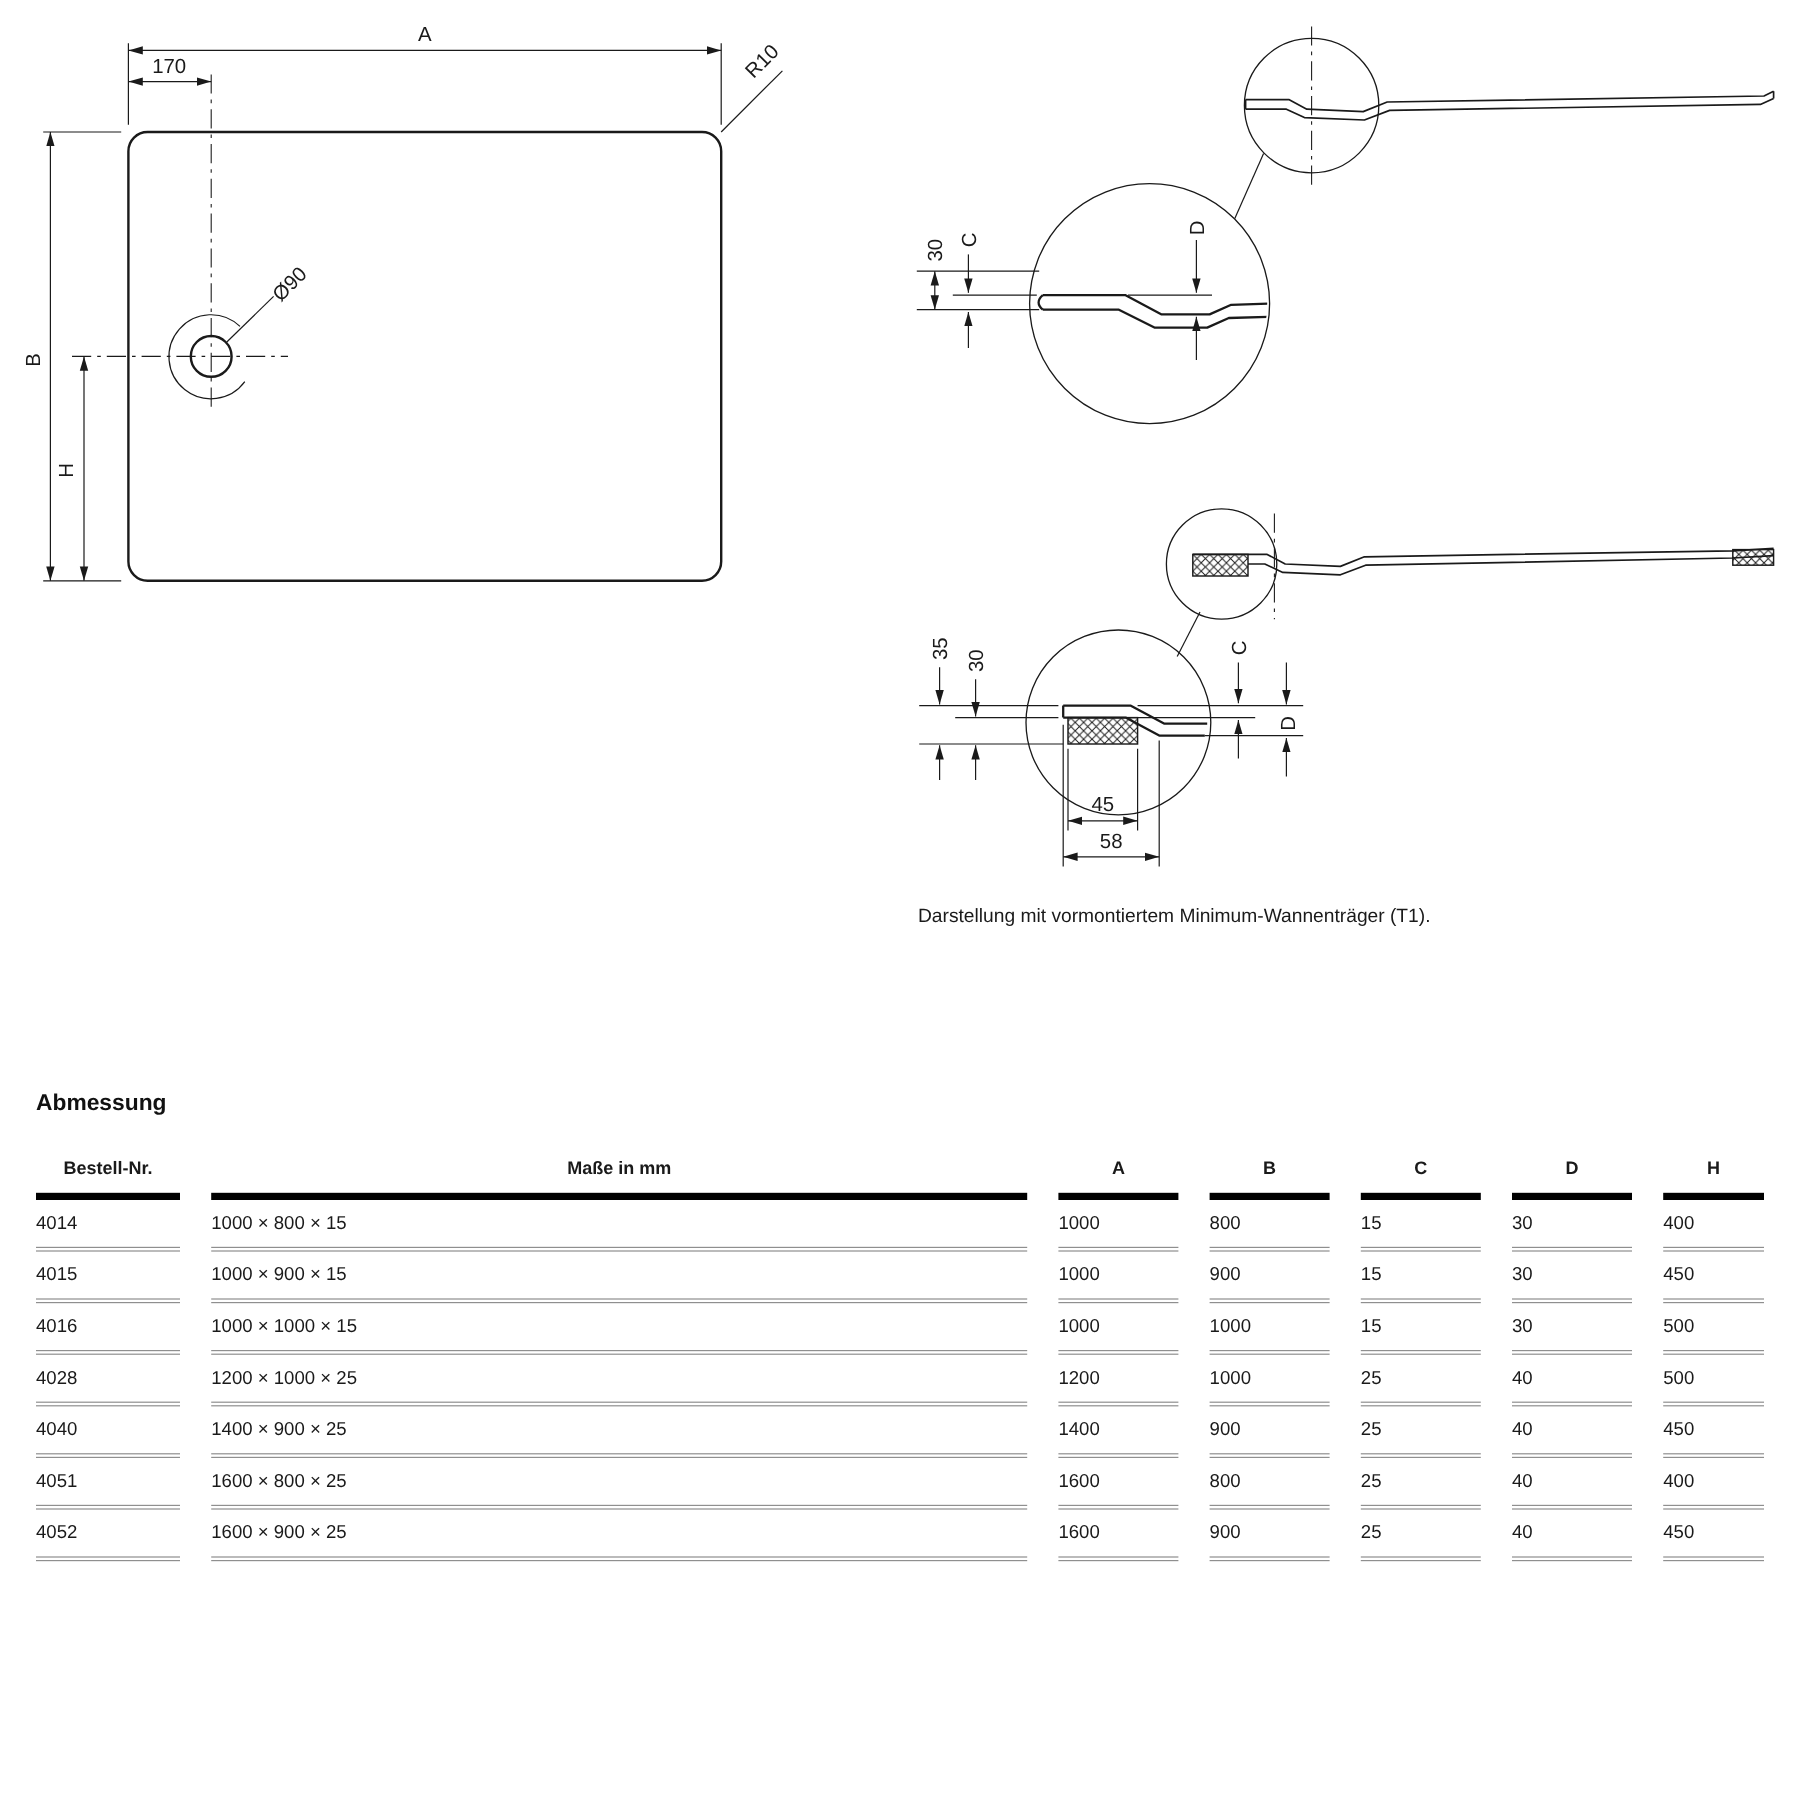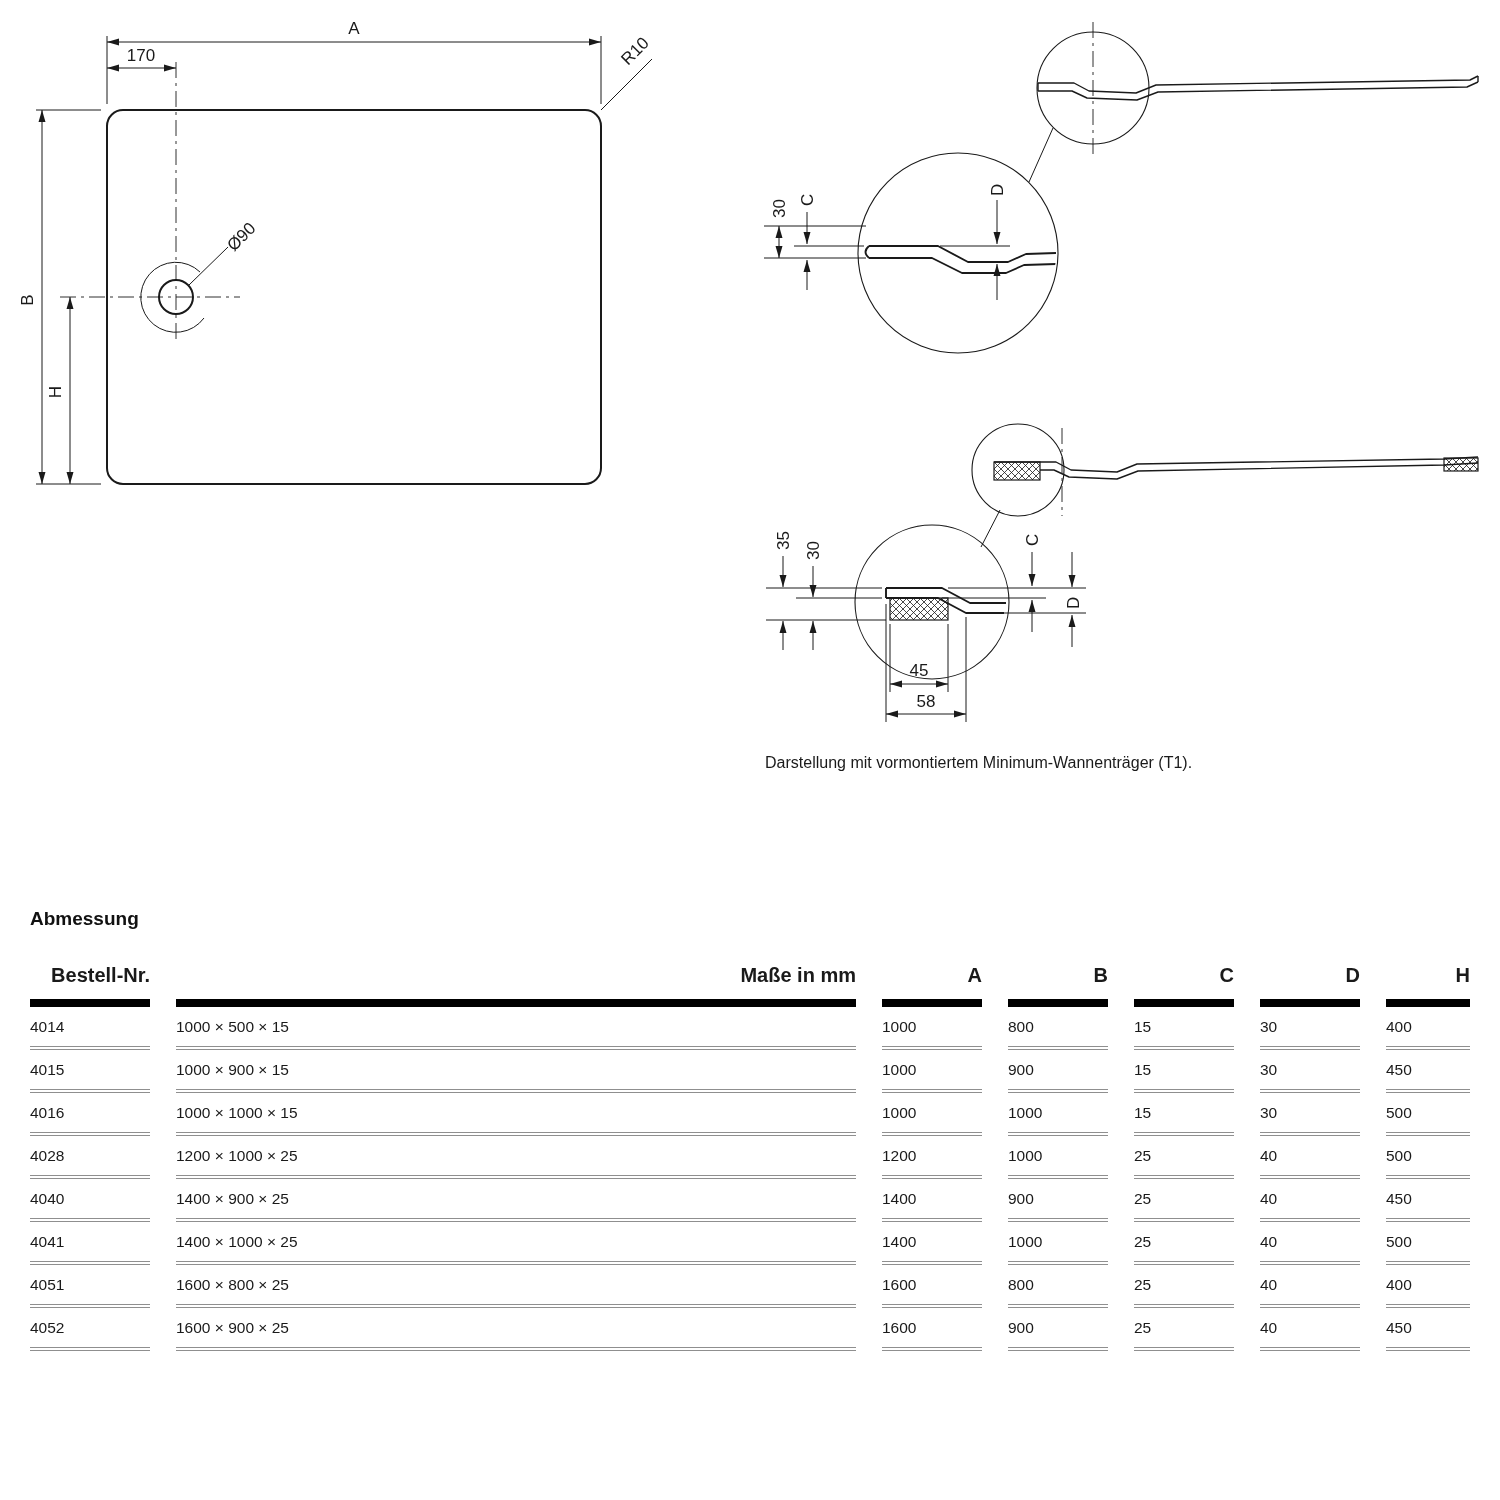--- a/index.html
+++ b/index.html
@@ -12,22 +12,22 @@
   .prof{fill:none;stroke:#1a1a1a;stroke-width:1.4;stroke-linejoin:round;}
   .zoomline{fill:none;stroke:#1a1a1a;stroke-width:1.9;stroke-linejoin:round;}
   .thin{fill:none;stroke:#1a1a1a;stroke-width:1;}
   .circ{fill:none;stroke:#1a1a1a;stroke-width:1.1;}
   .cl{fill:none;stroke:#1a1a1a;stroke-width:0.9;stroke-dasharray:16 5 3 5;}
   .hatchrect{stroke:#1a1a1a;stroke-width:1.2;}
   .table-section{padding:0 30px;}
   .table-title{font-size:19px;font-weight:bold;margin:84px 0 26px 0;color:#111;}
   table.dims{border-collapse:separate;border-spacing:26px 0;table-layout:fixed;
              width:calc(100% + 52px);margin-left:-26px;}
-  table.dims th{font-size:20px;font-weight:bold;text-align:right;padding:8px 0 12px 0;
-                border-bottom:8px solid #000000;white-space:nowrap;}
+  table.dims th{font-size:15px;font-weight:bold;text-align:center;padding:8px 0 12px 0;
+                border-bottom:6px solid #000000;white-space:nowrap;}
   table.dims td{font-size:15.5px;text-align:left;padding:11px 0 10px 0;
                 border-bottom:4px double #8f8f8f;white-space:nowrap;}
 </style>
 </head>
 <body>
 
 <div class="page">
 
   <svg width="1500" height="820" viewBox="0 0 1500 820">
     <defs>
@@ -209,21 +209,21 @@
           <th>A</th>
           <th>B</th>
           <th>C</th>
           <th>D</th>
           <th>H</th>
         </tr>
       </thead>
       <tbody>
           <tr>
             <td>4014</td>
-            <td>1000 × 500 × 15</td>
+            <td>1000 × 800 × 15</td>
             <td>1000</td>
             <td>800</td>
             <td>15</td>
             <td>30</td>
             <td>400</td>
           </tr>
           <tr>
             <td>4015</td>
             <td>1000 × 900 × 15</td>
             <td>1000</td>
@@ -253,29 +253,20 @@
           <tr>
             <td>4040</td>
             <td>1400 × 900 × 25</td>
             <td>1400</td>
             <td>900</td>
             <td>25</td>
             <td>40</td>
             <td>450</td>
           </tr>
           <tr>
-            <td>4041</td>
-            <td>1400 × 1000 × 25</td>
-            <td>1400</td>
-            <td>1000</td>
-            <td>25</td>
-            <td>40</td>
-            <td>500</td>
-          </tr>
-          <tr>
             <td>4051</td>
             <td>1600 × 800 × 25</td>
             <td>1600</td>
             <td>800</td>
             <td>25</td>
             <td>40</td>
             <td>400</td>
           </tr>
           <tr>
             <td>4052</td>

